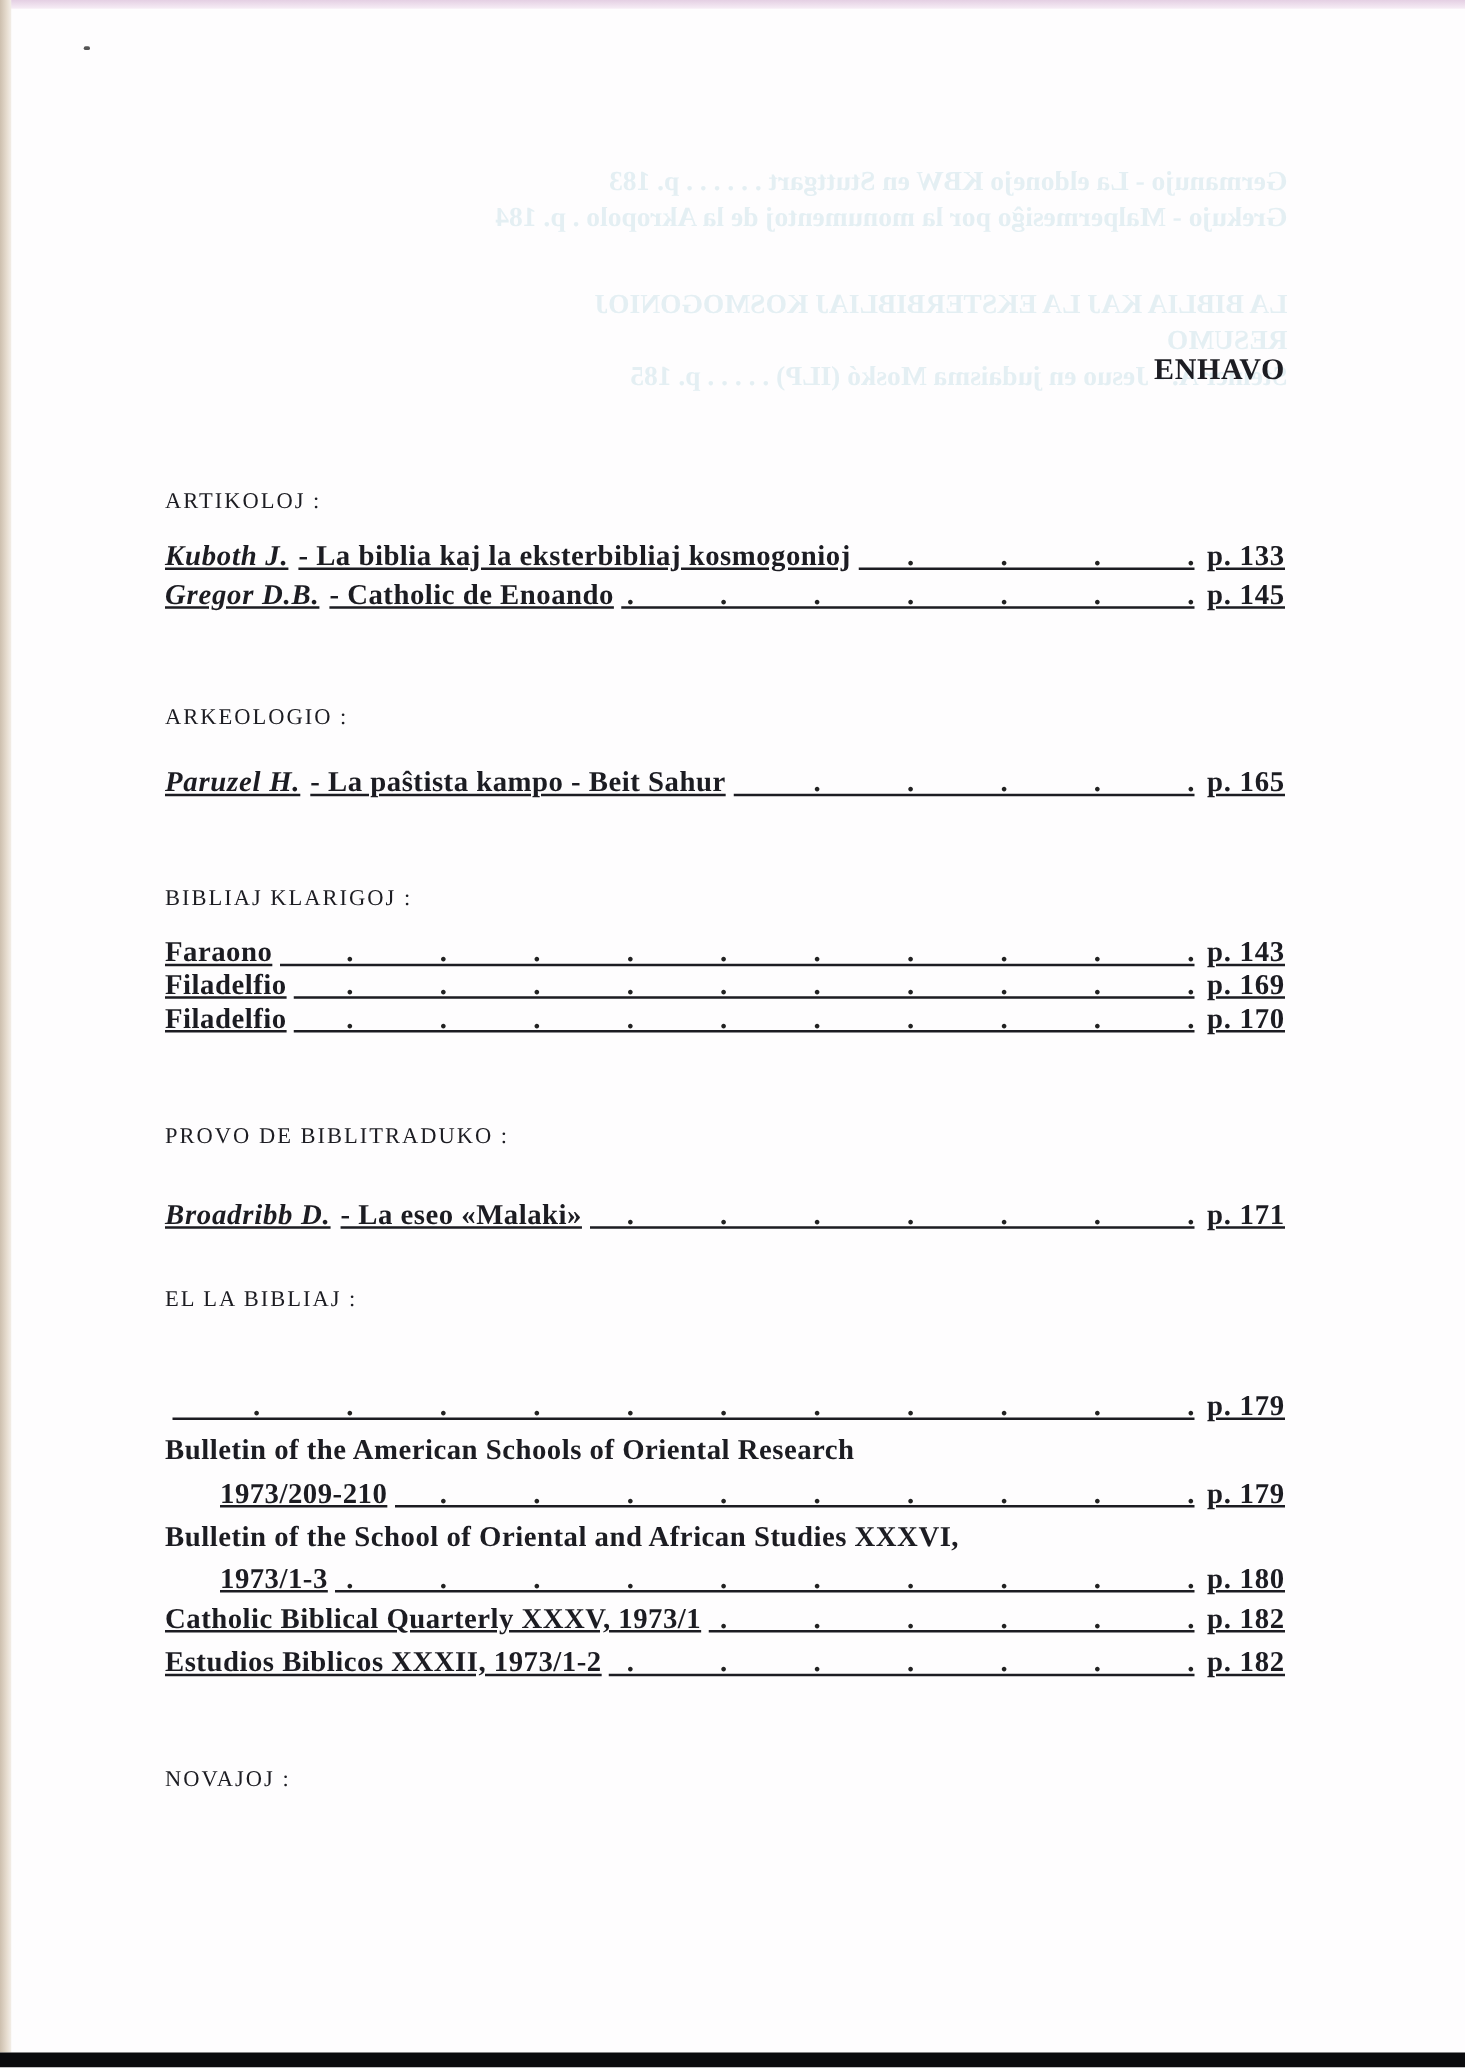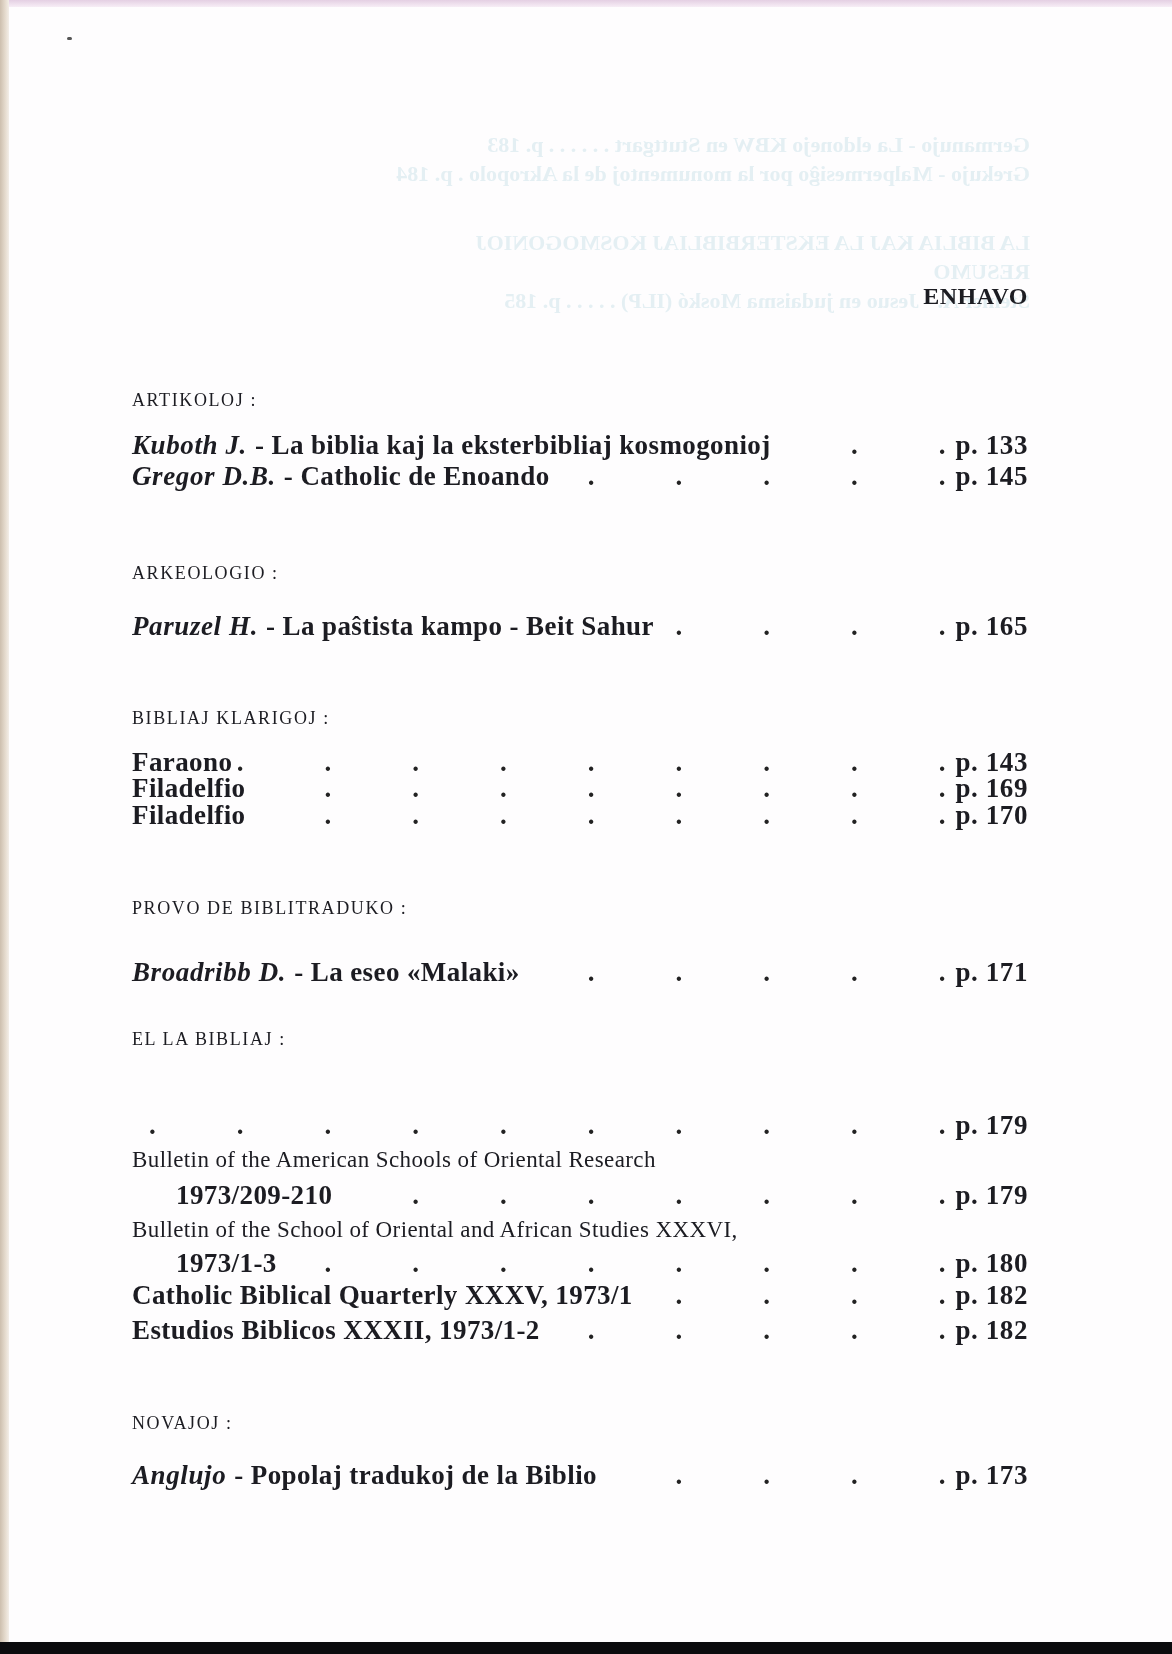--- a/index.html
+++ b/index.html
@@ -81,24 +81,25 @@
       letter-spacing: 1.6px;
       white-space: nowrap;
     }
 
     .entry {
       position: absolute;
       left: 132px;
       width: 896px;
       display: flex;
       align-items: flex-start;
-      font-size: 27px;
+      font-size: 23px;
       font-weight: bold;
       white-space: nowrap;
       line-height: 26px;
+      text-decoration: underline;
     }
     .entry .author {
       font-style: italic;
       letter-spacing: 0.6px;
       margin-right: 8px;
     }
     .entry .title {
       letter-spacing: 0.4px;
     }
     .entry .indent {
@@ -122,21 +123,21 @@
     .entry .page {
       position: static;
       width: auto; height: auto;
       background: none;
       letter-spacing: 0.6px;
     }
     .line2 {
       position: absolute;
       left: 132px;
       font-size: 23px;
-      font-weight: normal;
+      font-weight: bold;
       letter-spacing: 0.4px;
       white-space: nowrap;
     }
   </style>
 </head>
 <body>
 
 <div class="page">
   <div class="edge-top"></div>
   <div class="edge-left"></div>
@@ -222,21 +223,15 @@
     <span class="leader"></span>
     <span class="page">p. 182</span>
   </div>
   <div class="entry" style="top:1317px">
     <span class="title">Estudios Biblicos XXXII, 1973/1-2</span>
     <span class="leader"></span>
     <span class="page">p. 182</span>
   </div>
 
   <div class="section-title" style="top:1413px">NOVAJOJ :</div>
-  <div class="entry" style="top:1462px">
-    <span class="author">Anglujo</span>
-    <span class="title">- Popolaj tradukoj de la Biblio</span>
-    <span class="leader"></span>
-    <span class="page">p. 173</span>
-  </div>
 </div>
 
 <div class="bottom-bar"></div>
 
 </body></html>

